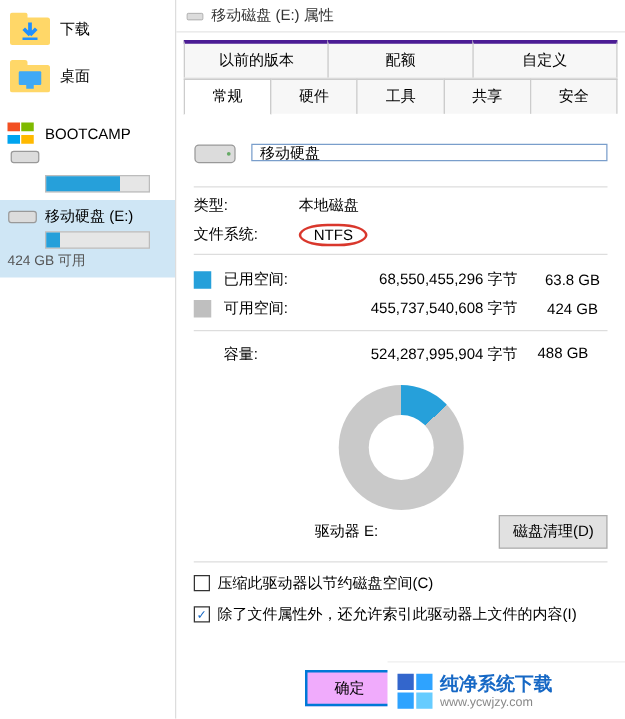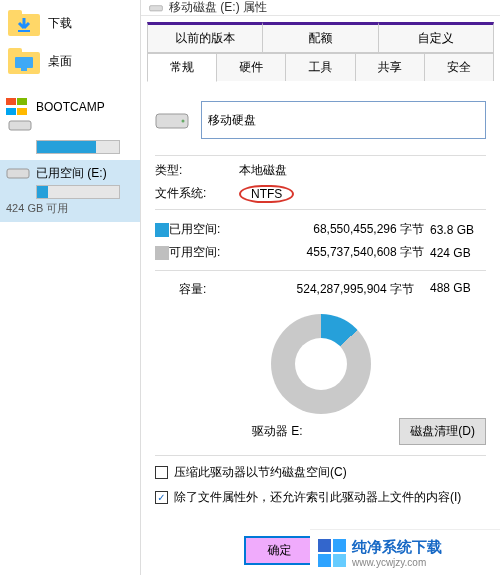--- a/index.html
+++ b/index.html
@@ -13,43 +13,43 @@
 .drive-item{padding:4px 6px 6px 6px}
 .drive-item.sel{background:#cfe6f5}
 .drive-row{display:flex;align-items:center;gap:6px}
 .drive-icon{width:24px;height:18px;flex-shrink:0}
 .capbar{width:84px;height:14px;background:#e6e6e6;border:1px solid #bcbcbc;margin-top:3px;margin-left:30px;position:relative}
 .capbar>span{display:block;height:100%;background:#26a0da}
 .drive-sub{font-size:11px;color:#555;margin-top:2px}
 .winlogo{width:24px;height:18px;display:flex;flex-wrap:wrap;gap:1px}
 .winlogo span{width:10px;height:7px}
 .dialog{position:absolute;left:140px;top:0;right:0;height:575px;background:#fff;border-left:1px solid #ddd}
-.titlebar{height:16px;display:flex;align-items:center;padding:0 8px;border-bottom:1px solid #e5e5e5;color:#333;gap:6px}
+.titlebar{height:26px;display:flex;align-items:center;padding:0 8px;border-bottom:1px solid #e5e5e5;color:#333;gap:6px}
 .tb-icon{width:14px;height:10px}
 .tabs-row{display:flex;border-bottom:1px solid #ccc;margin:6px 6px 0 6px}
 .tabs-row2{display:flex;margin:0 6px}
 .tab{flex:1;text-align:center;padding:5px 0;border:1px solid #ccc;border-bottom:none;background:#f7f7f7;margin-left:-1px;cursor:default}
 .tab:first-child{margin-left:0}
 .tab.active{background:#fff;border-bottom:1px solid #fff;position:relative;z-index:2;margin-bottom:-1px}
 .tabs-row .tab{border-top:3px solid #4c1d95}
 .body-pad{padding:10px 14px 0 14px}
 .name-row{display:flex;align-items:center;gap:12px;margin:10px 0 16px 0}
-.name-input{flex:1;border:1px solid #7a9ecb;padding:3px 6px;height:38px}
+.name-input{flex:1;border:1px solid #7a9ecb;padding:3px 6px;height:14px}
 .hr{height:1px;background:#ddd;margin:6px 0}
 .kv{display:flex;gap:24px;margin:6px 0}
 .kv .k{width:60px;color:#000}
 .ntfs-ring{border:2px solid #d9372c;border-radius:50%/60%;padding:0 10px;display:inline-block;color:#000}
 .space-grid{margin-top:8px}
-.space-row{display:flex;align-items:center;padding:3px 0}
+.space-row{display:flex;align-items:center;gap:10px;padding:3px 0}
 .sq{width:14px;height:14px}
 .sq.used{background:#26a0da}
 .sq.free{background:#bfbfbf}
 .space-row .lbl{width:58px}
 .space-row .bytes{flex:1;text-align:right;padding-right:6px}
-.space-row .hum{width:56px;text-align:left}
+.space-row .hum{width:56px;text-align:center}
 .total-row{display:flex;gap:10px;padding:4px 0 4px 24px}
 .total-row .lbl{width:58px}
 .total-row .bytes{flex:1;text-align:right;padding-right:6px}
 .total-row .hum{width:56px}
 .chart-wrap{display:flex;align-items:center;justify-content:center;margin:6px 0 2px 0;position:relative;height:112px}
 .donut{width:100px;height:100px;border-radius:50%;background:conic-gradient(#26a0da 0 47deg,#c9c9c9 47deg 360deg);position:relative}
 .donut::after{content:"";position:absolute;inset:24px;background:#fff;border-radius:50%}
 .cleanup-row{display:flex;align-items:center;justify-content:space-between;margin-top:-4px}
 .cleanup-row .drv{flex:1;text-align:center;color:#000}
 .btn{border:1px solid #adadad;background:#e1e1e1;padding:4px 10px;cursor:default}
@@ -108,21 +108,21 @@
       <div class="capbar">
           <span style="width:72%"></span>
         </div>
     </div>
 
     <div class="drive-item sel">
       <div class="drive-row">
         <svg class="drive-icon" viewBox="0 0 24 14">
             <rect x="1" y="3" width="22" height="9" rx="2" fill="#dcdcdc" stroke="#999"></rect>
           </svg>
-        <span>已用空间 (E:)</span>
+        <span>移动硬盘 (E:)</span>
       </div>
       <div class="capbar">
           <span style="width:14%"></span>
         </div>
       <div class="drive-sub">424 GB 可用</div>
     </div>
   </div>
 </div>
 
 <div class="dialog">

